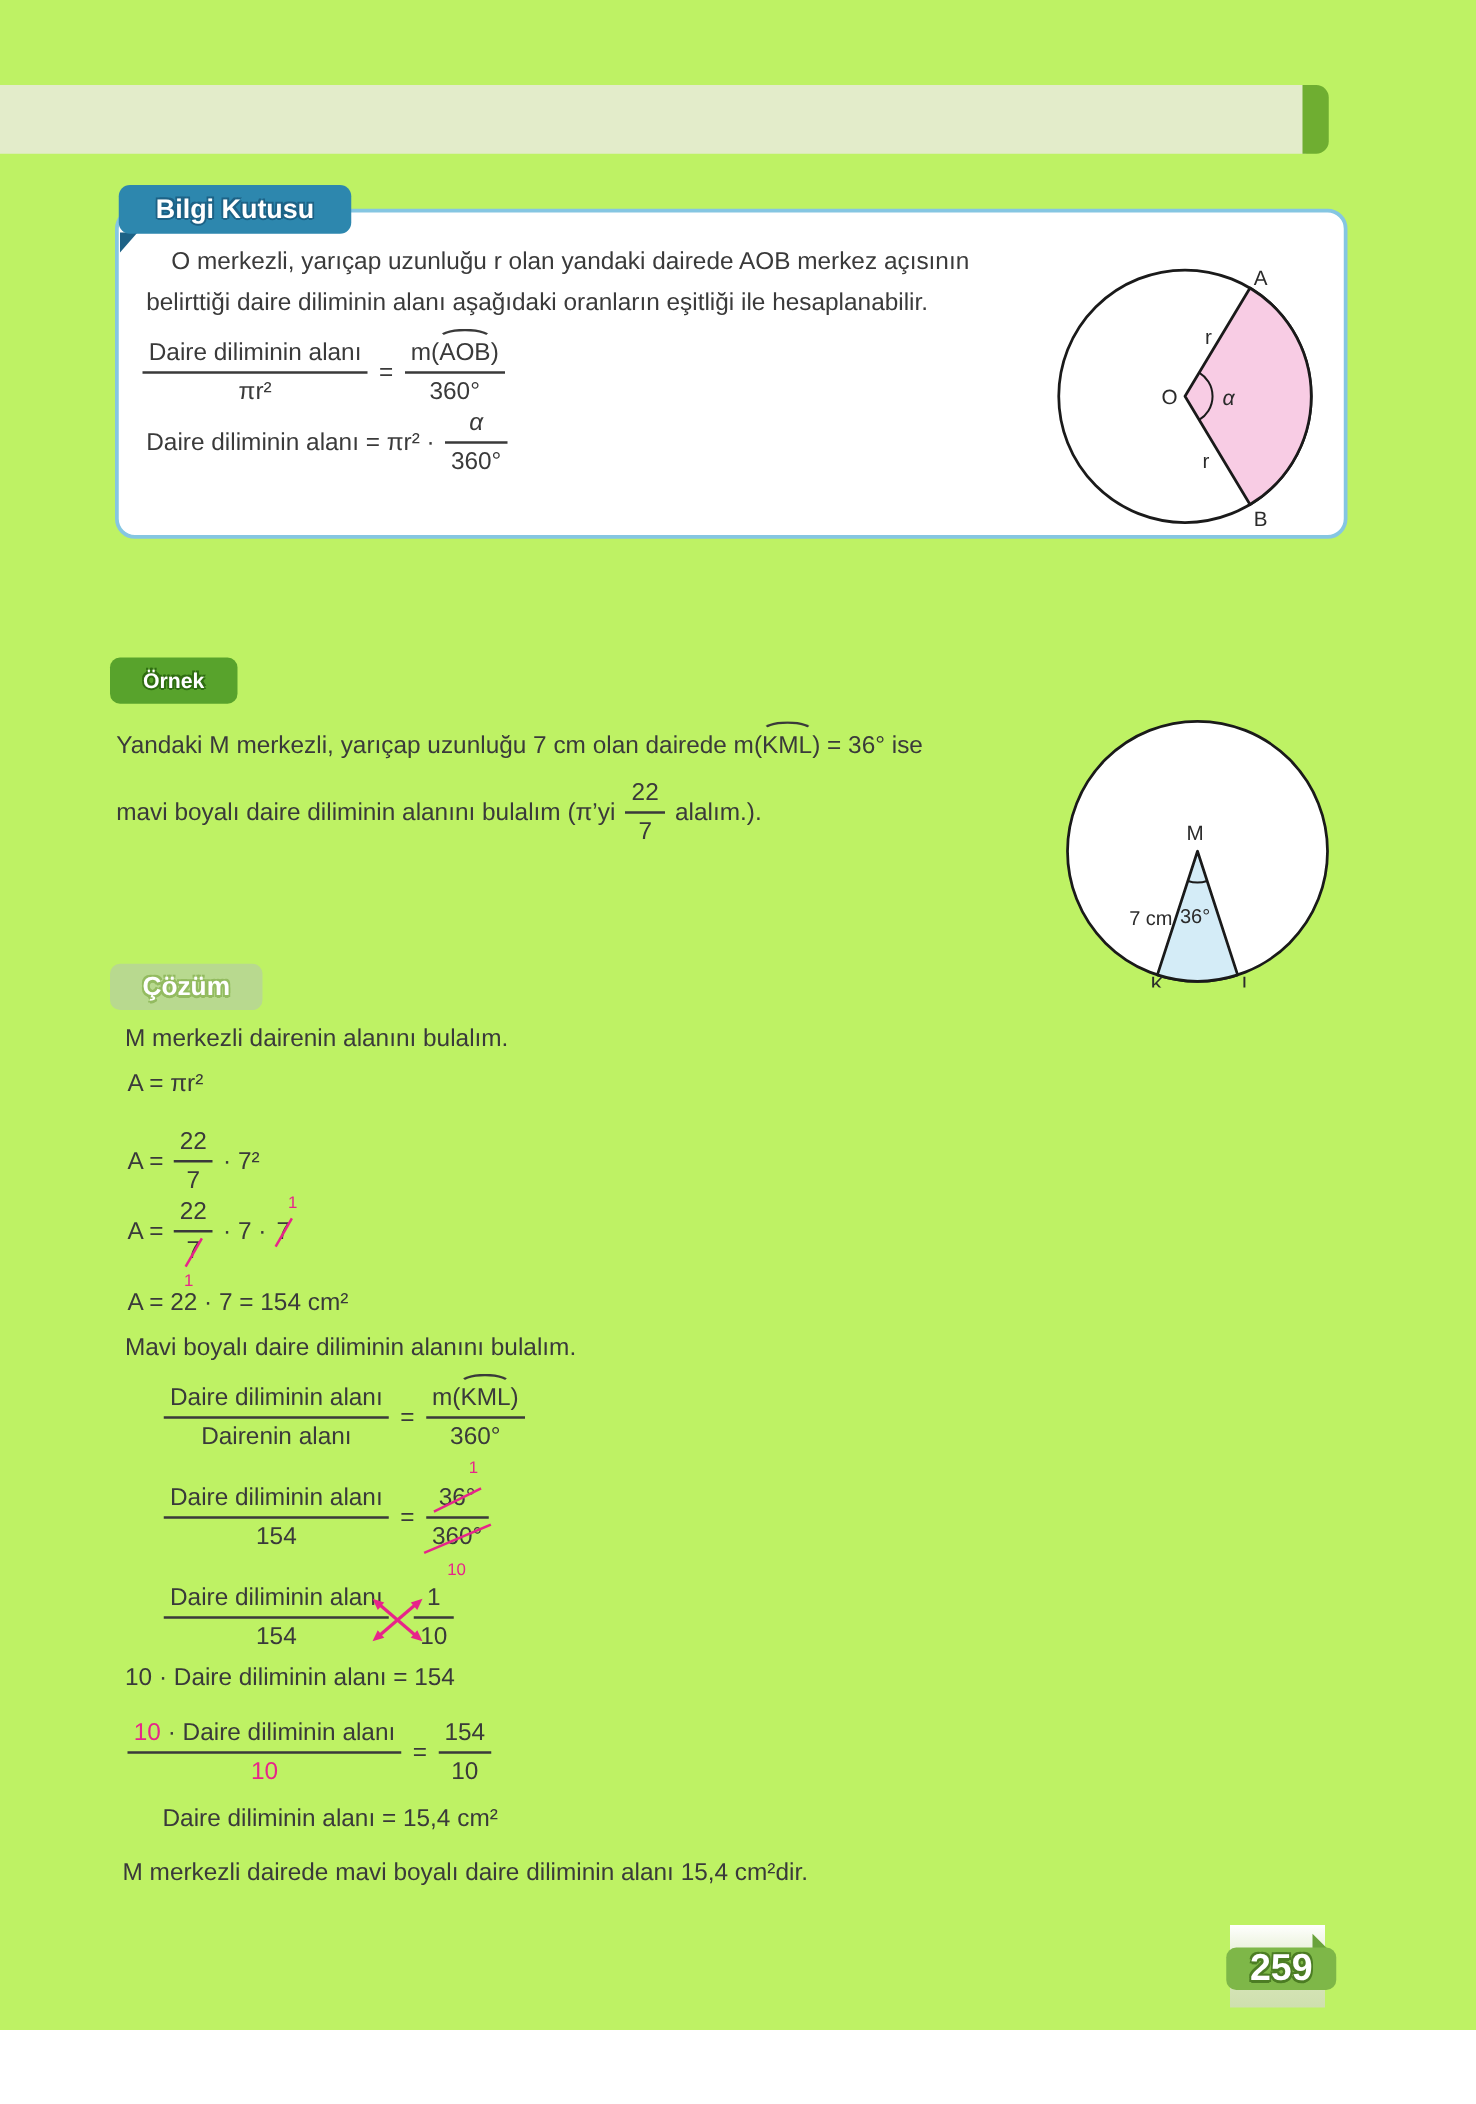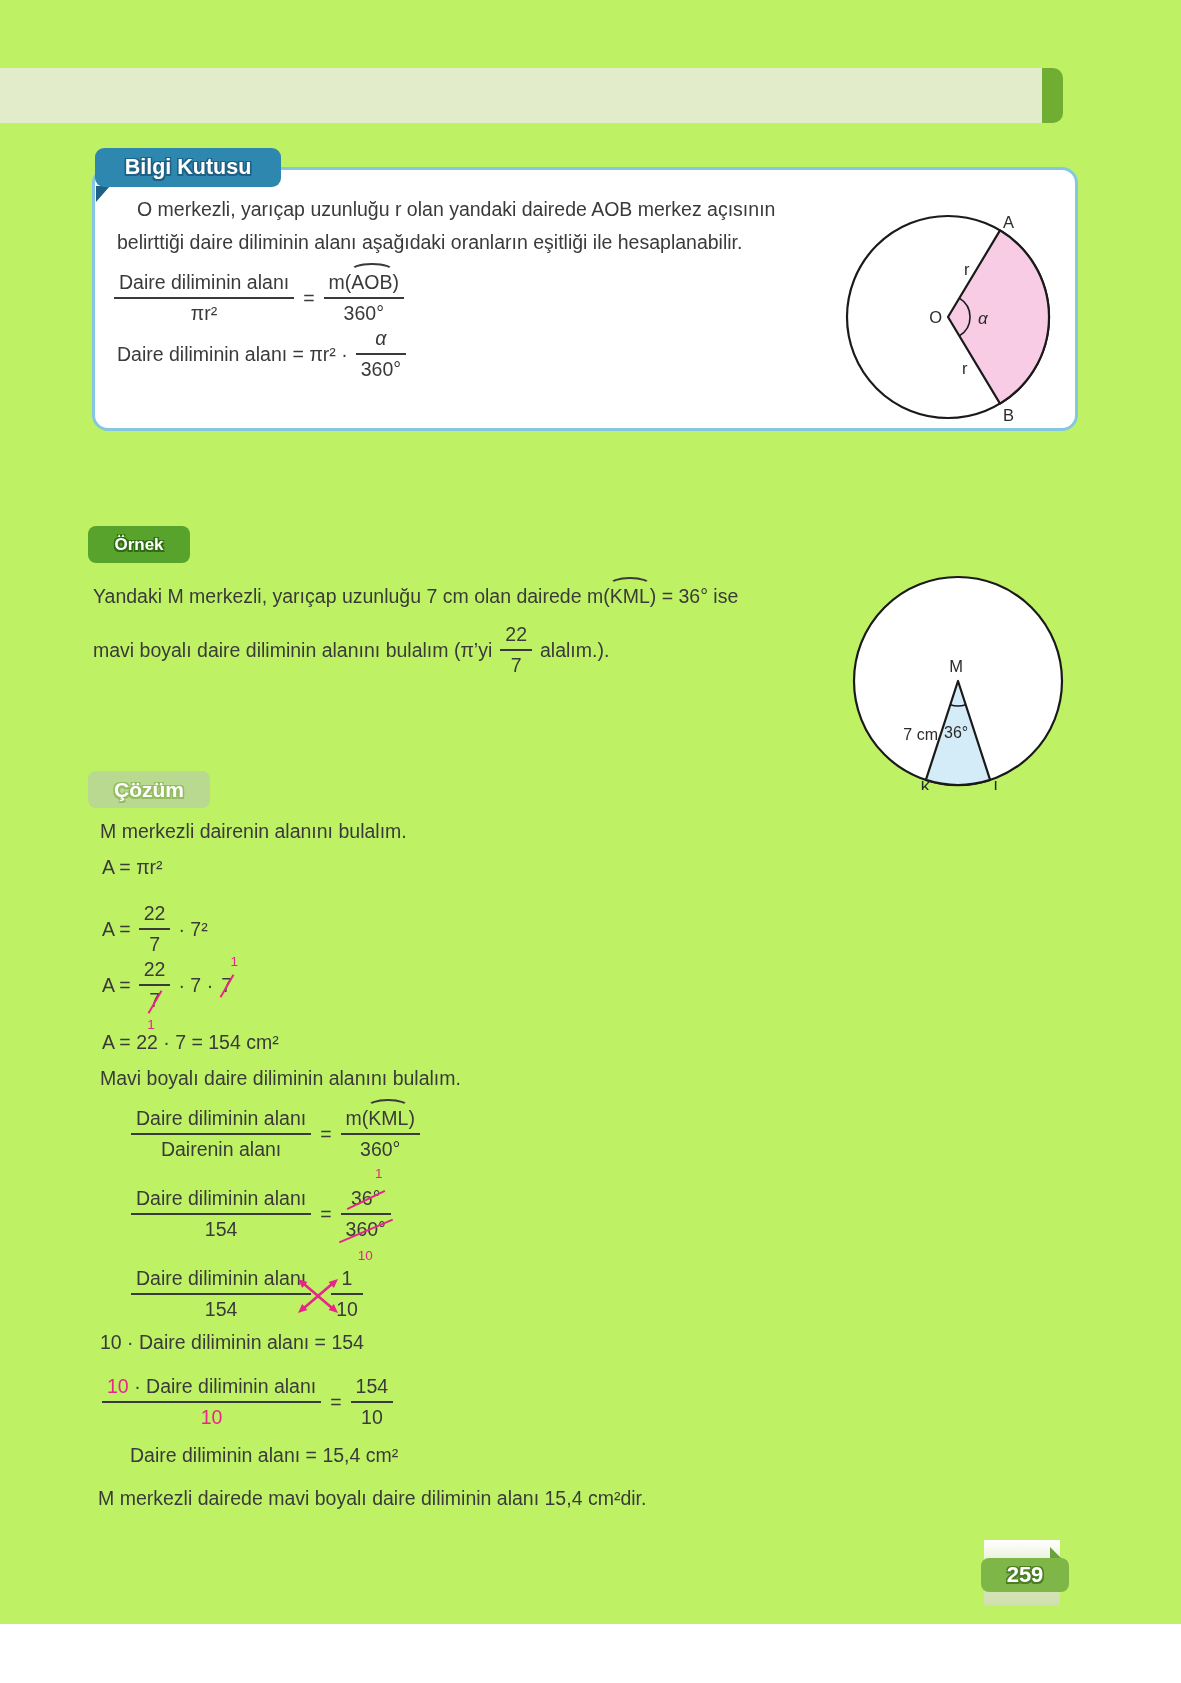--- a/index.html
+++ b/index.html
@@ -59,21 +59,21 @@
   .pink { color:#e7258a; }
 
   .xarrows { margin:0 -12px 0 -18px; position:relative; top:2px; }
 
   
   .pagestrip { left:984px; top:1540px; width:76px; height:66px;
     background:linear-gradient(180deg, #ffffff 0%, #d9e7bc 55%, #cfe0ae 100%); }
   .pagefold { left:1050px; top:1547px; width:0; height:0;
     border-bottom:12px solid #69a23a; border-right:12px solid transparent; }
   .pagenum { left:981px; top:1558px; width:88px; height:34px; line-height:34px; z-index:2;
-    background:#7eb748; border-radius:8px; font-size:22px;
+    background:#7eb748; border-radius:8px; font-size:30px;
     text-shadow:-1.5px -1.5px 0 #4c7d24, 1.5px -1.5px 0 #4c7d24, -1.5px 1.5px 0 #4c7d24, 1.5px 1.5px 0 #4c7d24, 0 2.2px 0 #4c7d24; }
 
   svg text { font-family:"Liberation Sans", sans-serif; fill:#2b2b2b; font-size:16.5px; }
   svg text.it { font-style:italic; font-size:17px; }
 </style>
 </head>
 <body>
 
 <div class="page">
 

